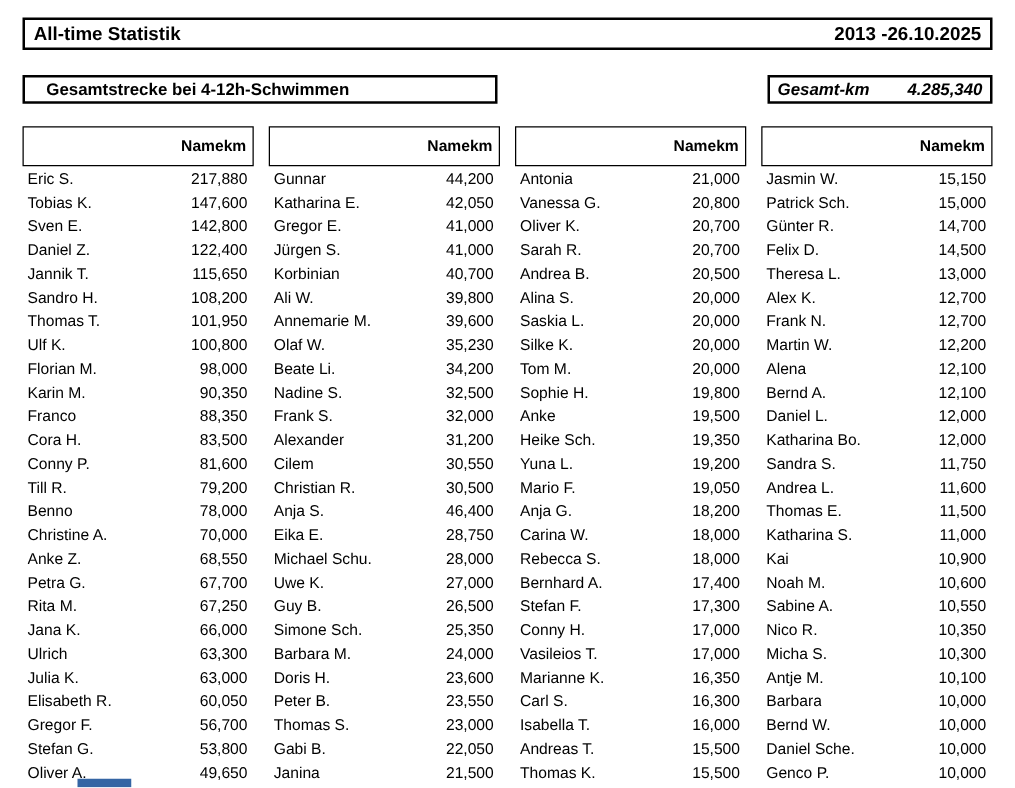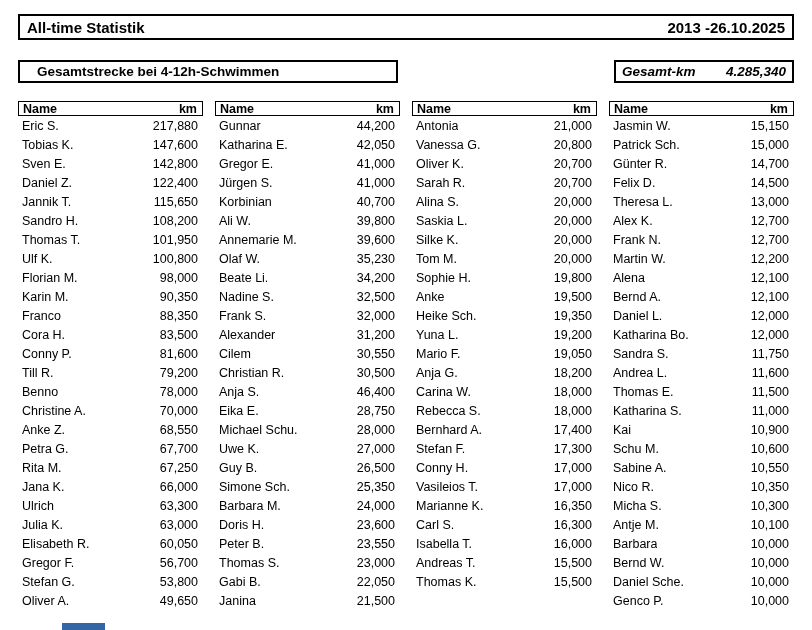--- a/index.html
+++ b/index.html
@@ -19,22 +19,22 @@
     font-weight:bold; font-size:13.5px; padding:0 6px;
   }
   .sub-box.left  { left:18px;  width:380px;padding-left:17px; }
   .sub-box.right { left:614px; width:180px; justify-content:space-between;font-style:italic; }
   .tables {
     position:absolute; left:18px; top:101px; width:776px;
     display:flex; justify-content:space-between;
   }
   .col { width:185px; }
   .thead {
-    border:1.5px solid #000; box-sizing:border-box; height:15px;
-    display:flex; justify-content:space-between; align-items:center;
+    border:1.5px solid #000; box-sizing:border-box; height:32px;
+    display:flex; justify-content:flex-end; align-items:center;
     font-weight:bold; font-size:12.5px; padding:0 5px 0 4px;
   }
   .trow {
     height:19px; display:flex; justify-content:space-between; align-items:center;
     font-size:12.5px; padding:0 5px 0 4px;
   }
   .tname { white-space:nowrap; overflow:hidden; }
   .tkm { white-space:nowrap; }
   .blue-fragment {
     position:absolute; left:62px; top:623px; width:43px; height:7px;
@@ -300,20 +300,24 @@
           </div>
           <div class="trow">
             <span class="tname">Oliver K.</span>
             <span class="tkm">20,700</span>
           </div>
           <div class="trow">
             <span class="tname">Sarah R.</span>
             <span class="tkm">20,700</span>
           </div>
           <div class="trow">
+            <span class="tname">Andrea B.</span>
+            <span class="tkm">20,500</span>
+          </div>
+          <div class="trow">
             <span class="tname">Alina S.</span>
             <span class="tkm">20,000</span>
           </div>
           <div class="trow">
             <span class="tname">Saskia L.</span>
             <span class="tkm">20,000</span>
           </div>
           <div class="trow">
             <span class="tname">Silke K.</span>
             <span class="tkm">20,000</span>
@@ -460,21 +464,21 @@
           </div>
           <div class="trow">
             <span class="tname">Katharina S.</span>
             <span class="tkm">11,000</span>
           </div>
           <div class="trow">
             <span class="tname">Kai</span>
             <span class="tkm">10,900</span>
           </div>
           <div class="trow">
-            <span class="tname">Schu M.</span>
+            <span class="tname">Noah M.</span>
             <span class="tkm">10,600</span>
           </div>
           <div class="trow">
             <span class="tname">Sabine A.</span>
             <span class="tkm">10,550</span>
           </div>
           <div class="trow">
             <span class="tname">Nico R.</span>
             <span class="tkm">10,350</span>
           </div>

